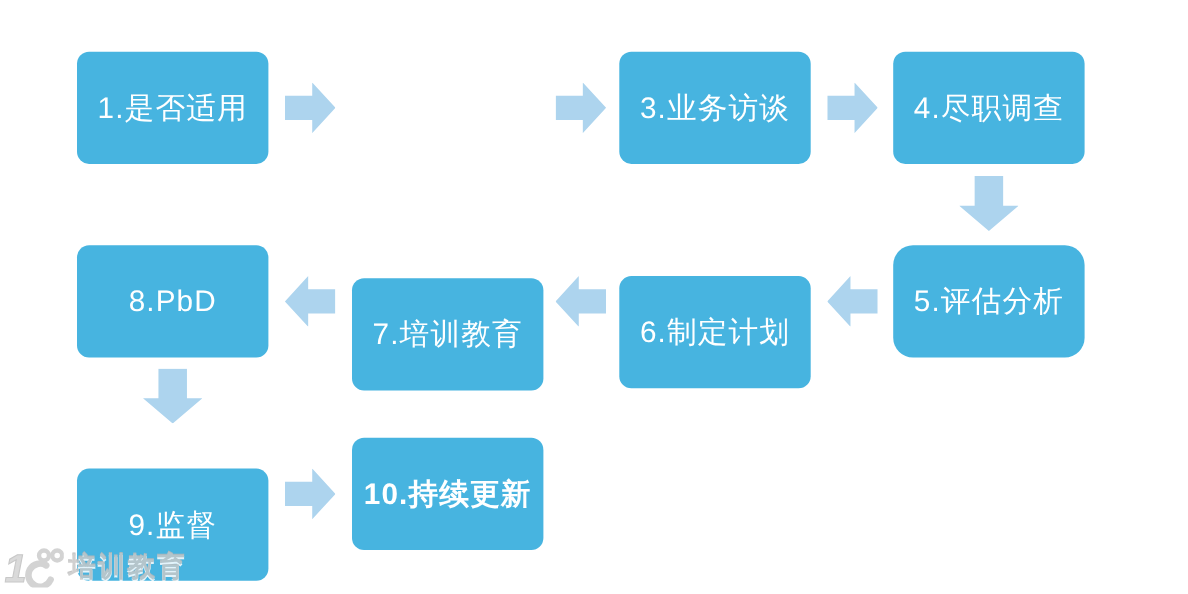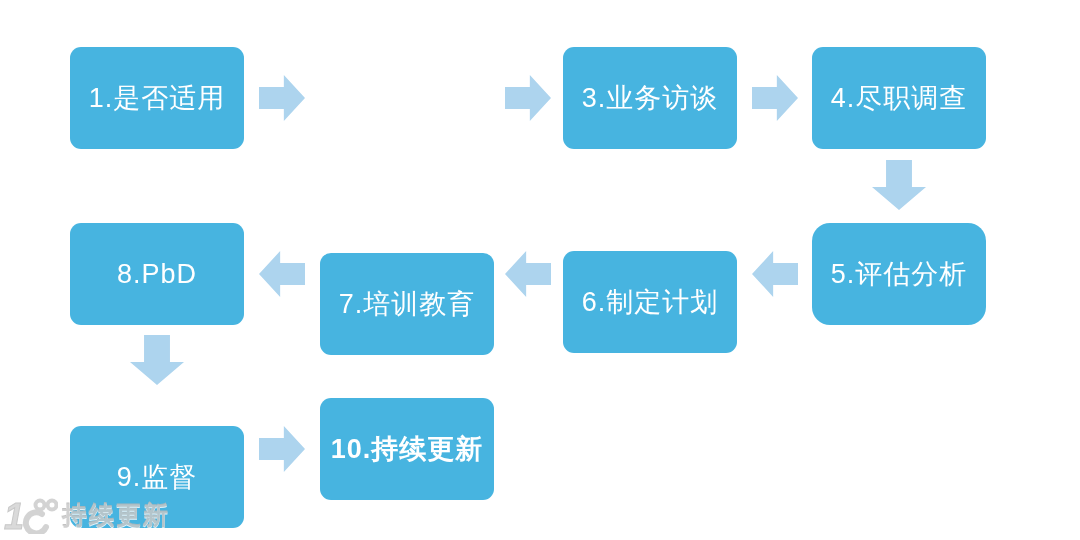--- a/index.html
+++ b/index.html
@@ -128,16 +128,16 @@
   <div class="arrow arrow-right a9"></div>
   <div class="flow-box b10">10.持续更新</div>
 
   <div class="watermark">
     <svg width="54" height="38" viewBox="0 0 54 38">
       <text x="0" y="33" font-size="36" font-style="italic" font-weight="bold" fill="#d4d4d4" stroke="#bfbfbf" stroke-width="1">1</text>
       <path d="M38 18 a10.5 10.5 0 1 0 4 13" fill="none" stroke="#cccccc" stroke-width="6" stroke-linecap="round"></path>
       <circle cx="36" cy="9" r="4.5" fill="none" stroke="#cccccc" stroke-width="4"></circle>
       <circle cx="48" cy="9" r="4.5" fill="none" stroke="#cccccc" stroke-width="4"></circle>
     </svg>
-    <span class="watermark-text">持续更新</span>
+    <span class="watermark-text">培训教育</span>
   </div>
 
 </div>
 
 </body></html>

